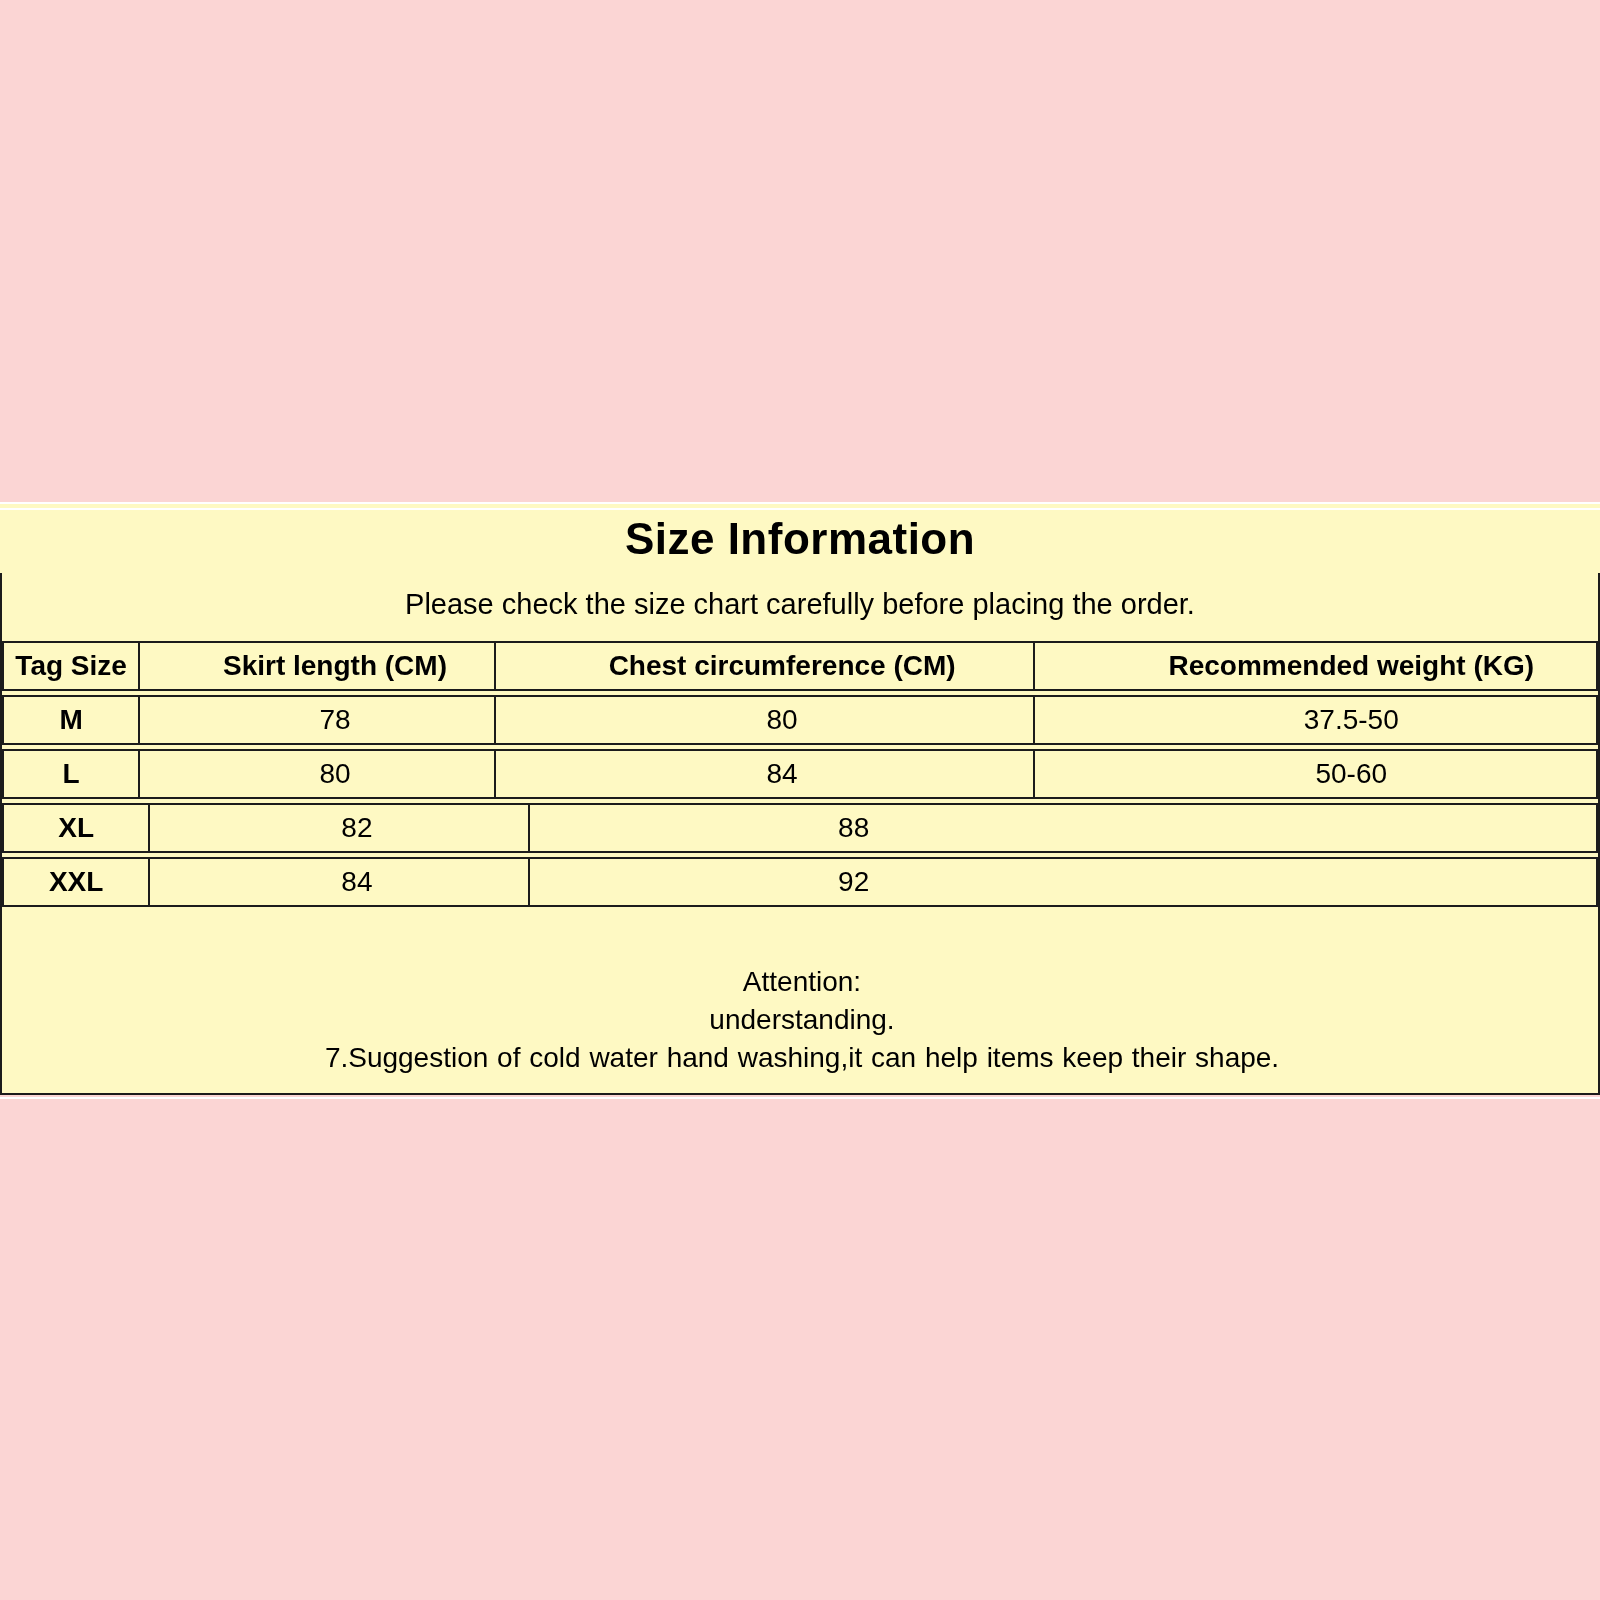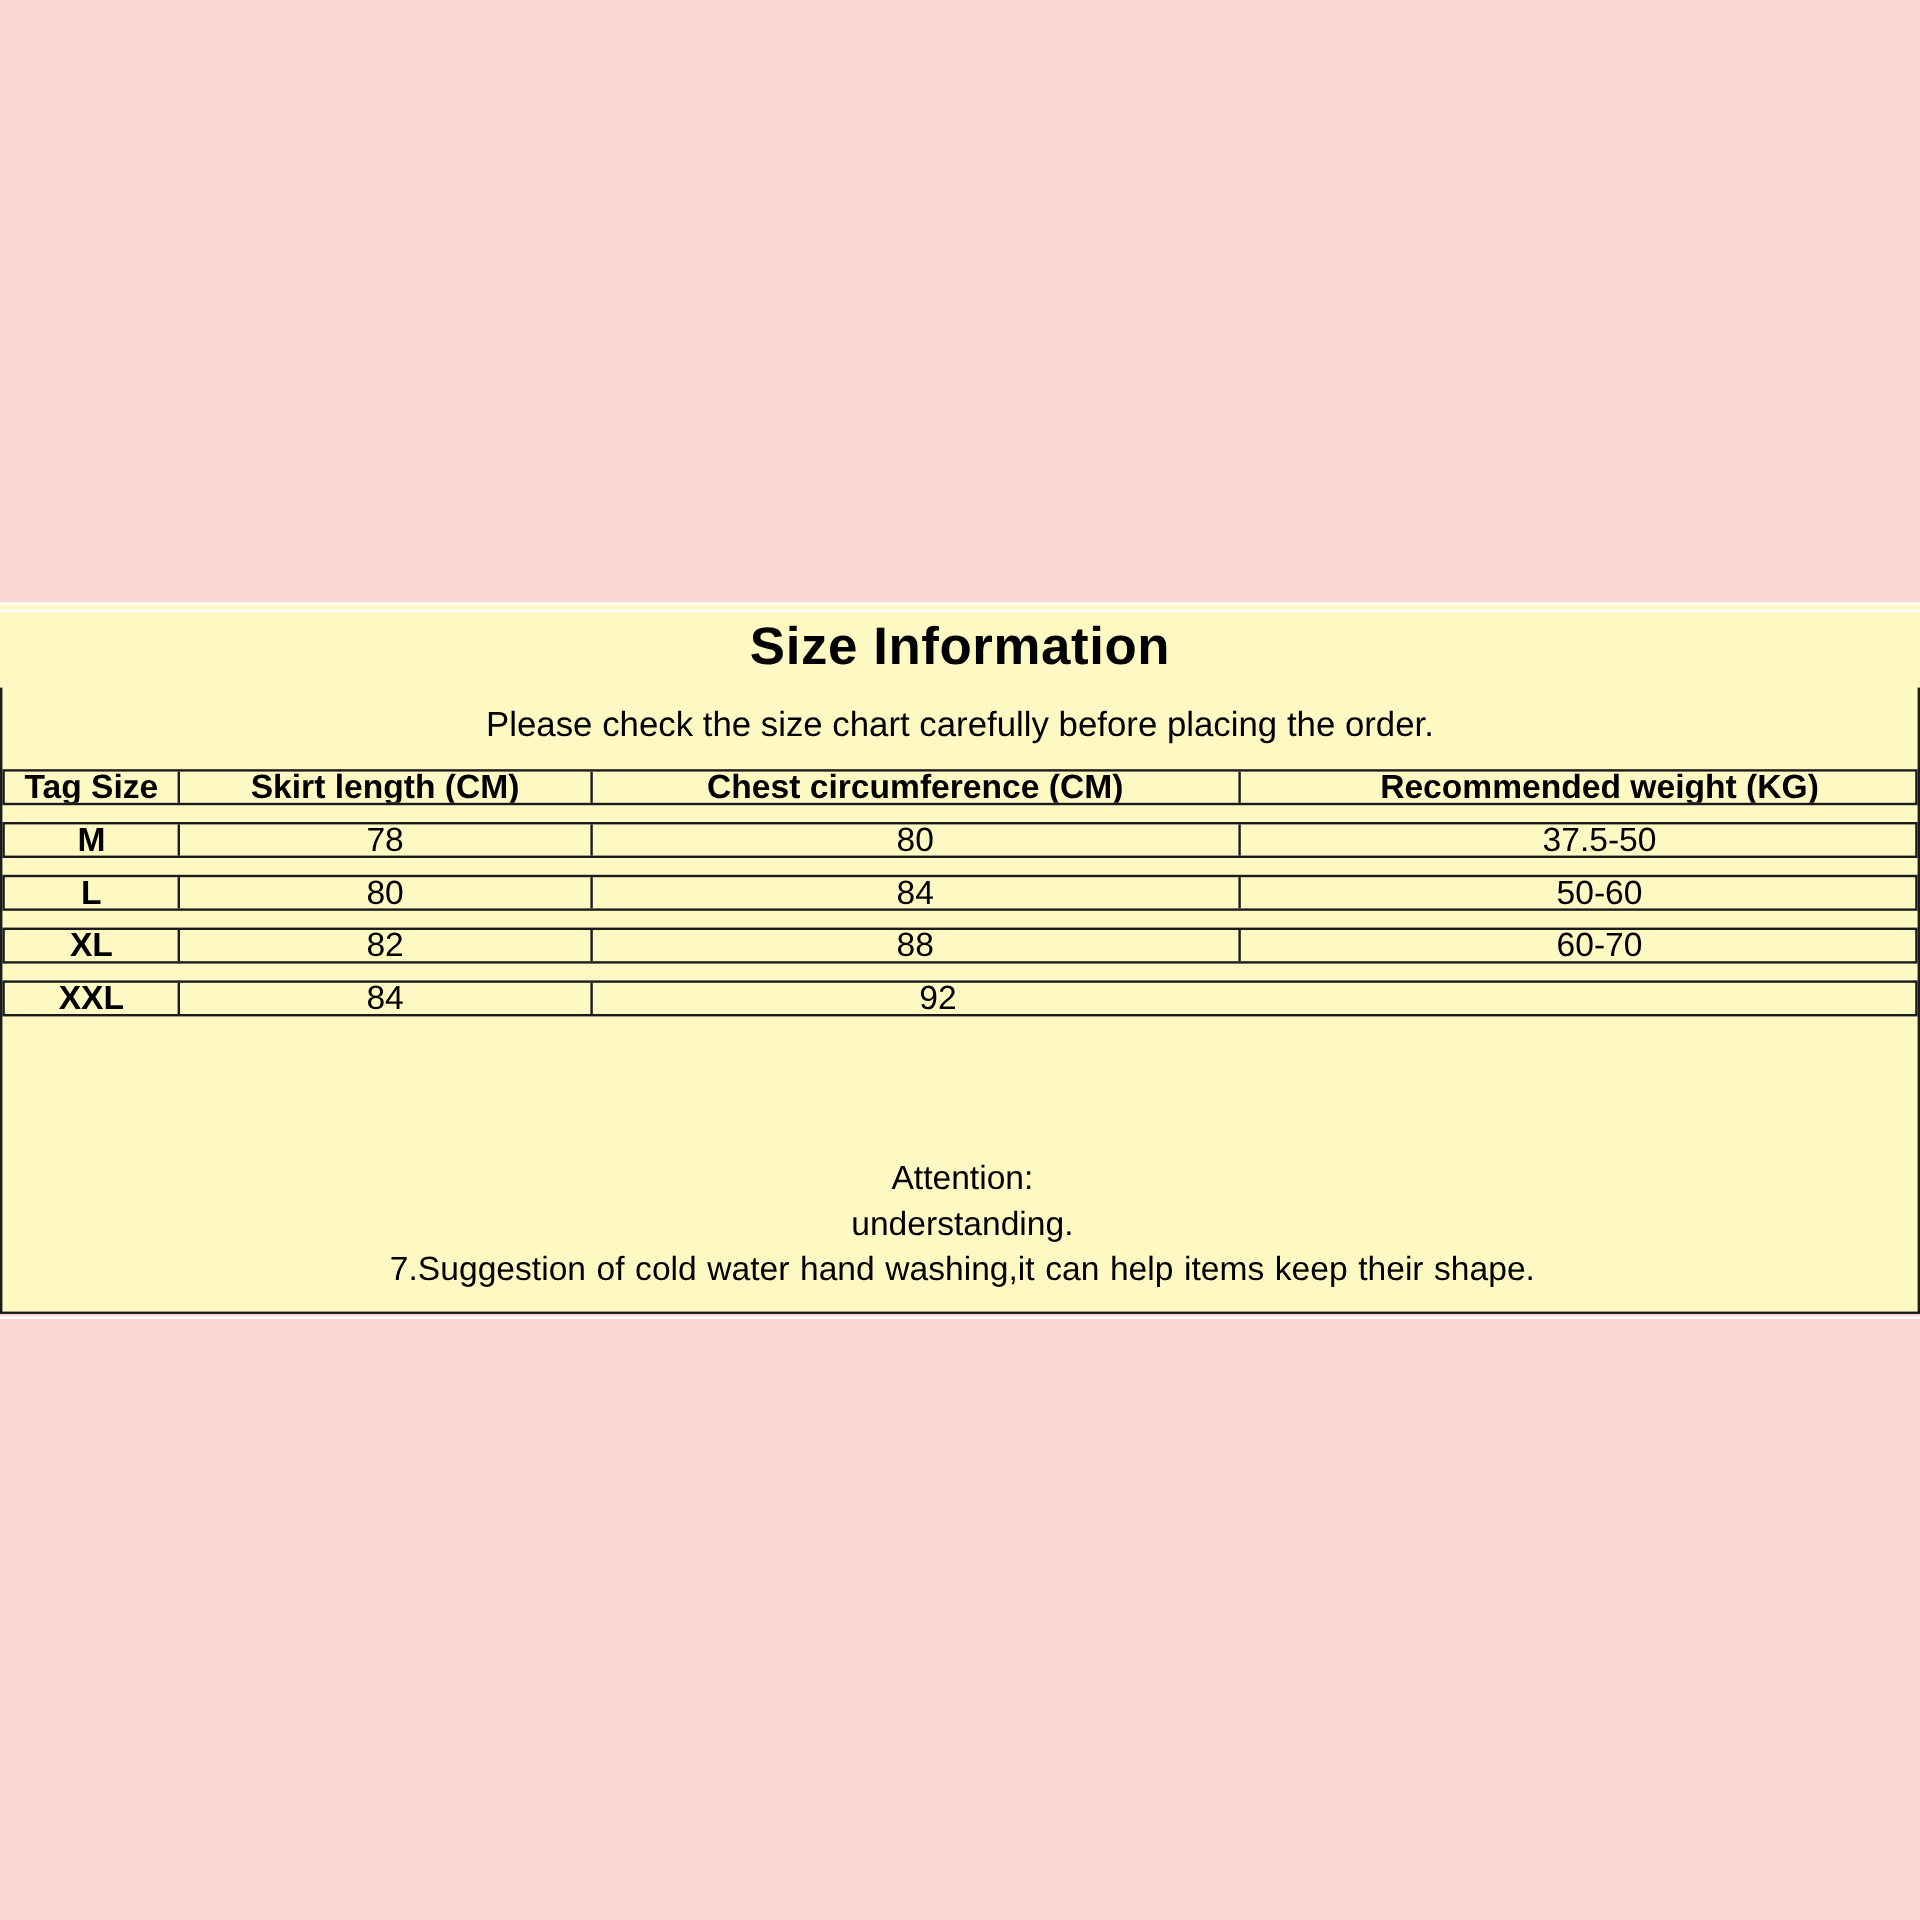--- a/index.html
+++ b/index.html
@@ -68,24 +68,25 @@
     padding-bottom: 6px;
     box-sizing: border-box;
   }
   .page-subtitle {
     font-size: 29px;
   }
   
   .size-table { width: 100%; }
   .size-row {
     display: flex;
-    height: 30px;
+    height: 50px;
     border: 2px solid #1c1c1c;
-    margin-bottom: 14px;
+    margin-bottom: 4px;
     box-sizing: border-box;
+    gap: 36px;
   }
   .size-cell {
     display: flex;
     align-items: center;
     justify-content: center;
     border-right: 2px solid #1c1c1c;
     box-sizing: border-box;
     font-size: 28px;
     overflow: hidden;
     white-space: nowrap;
@@ -146,21 +147,20 @@
           <div class="size-cell col-tag tag">L</div>
           <div class="size-cell col-skirt">80</div>
           <div class="size-cell col-chest">84</div>
           <div class="size-cell col-weight">50-60</div>
         </div>
 
         <div class="size-row">
           <div class="size-cell col-tag tag">XL</div>
           <div class="size-cell col-skirt">82</div>
           <div class="size-cell col-chest">88</div>
-          <div class="size-cell col-weight">60-70</div>
         </div>
 
         <div class="size-row">
           <div class="size-cell col-tag tag">XXL</div>
           <div class="size-cell col-skirt">84</div>
           <div class="size-cell col-chest">92</div>
         </div>
 
       </div>
 

